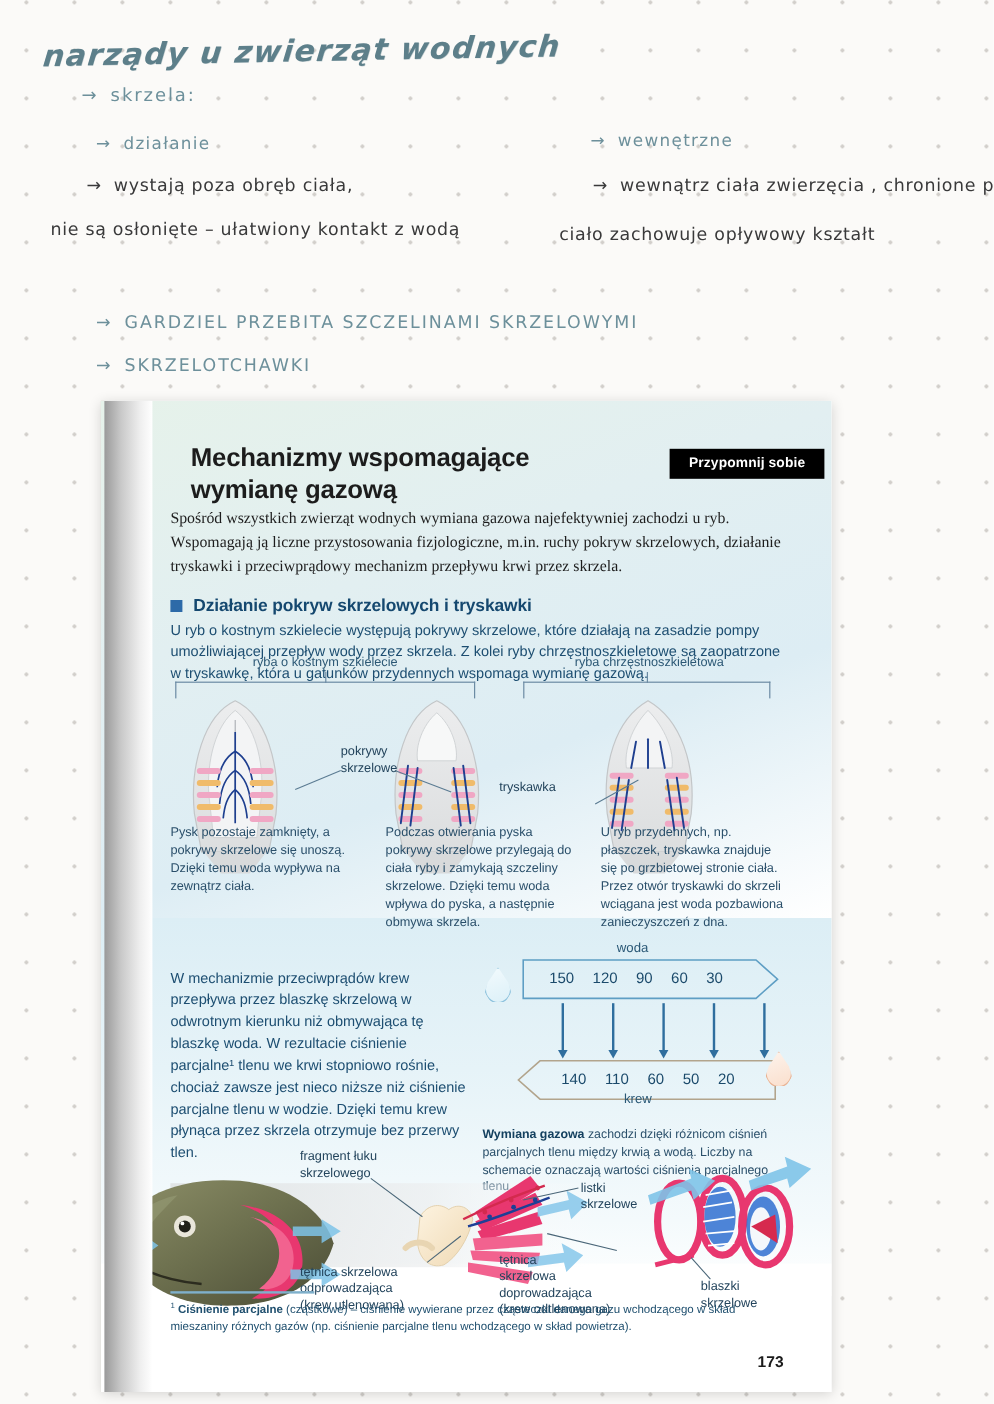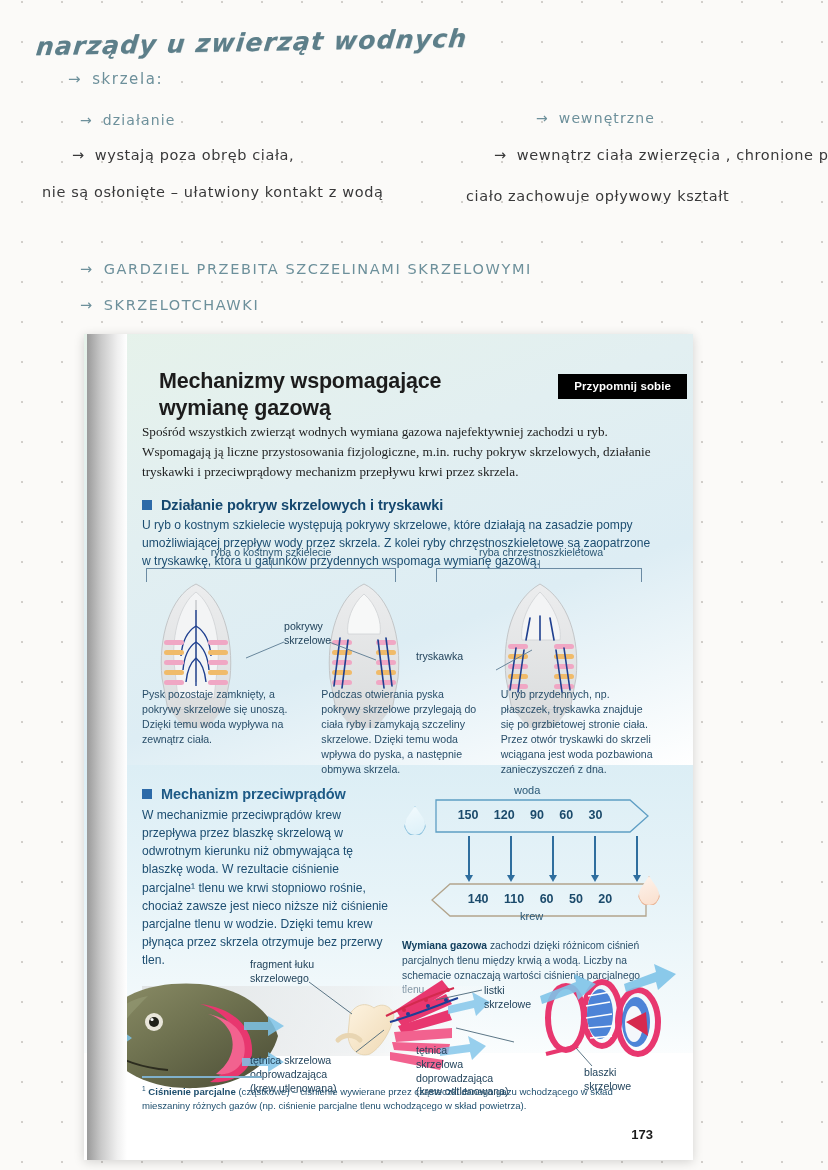--- a/index.html
+++ b/index.html
@@ -34,21 +34,21 @@
     font-family: "DejaVu Sans", sans-serif;
     color: #39393a;
     white-space: nowrap;
   }
   .hw.teal { color: #6d909b; }
   .hw.caps { letter-spacing: 1.6px; }
   .arrow { display: inline-block; margin-right: 10px; font-weight: 400; }
 
   .n-skrzela   { left: 68px;  top: 70px;  font-size: 15px; letter-spacing: 1.5px; }
   .n-zewn      { left: 80px;  top: 112px; font-size: 14px; letter-spacing: 1.1px; }
-  .n-wewn      { left: 492px; top: 110px; font-size: 14px; letter-spacing: 1.1px; margin-left: 44px; }
+  .n-wewn      { left: 492px; top: 110px; font-size: 14px; letter-spacing: 1.1px; }
   .n-l1        { left: 72px;  top: 147px; font-size: 14.5px; letter-spacing: 0.6px; }
   .n-l2        { left: 42px;  top: 184px; font-size: 14.5px; letter-spacing: 0.6px; }
   .n-r1        { left: 494px; top: 147px; font-size: 14.5px; letter-spacing: 0.6px; }
   .n-r2        { left: 466px; top: 188px; font-size: 14.5px; letter-spacing: 0.6px; }
   .n-gardziel  { left: 80px;  top: 261px; font-size: 14.5px; }
   .n-skrzelo   { left: 80px;  top: 297px; font-size: 14.5px; }
 
   
   .book-page {
     position: absolute;
@@ -129,21 +129,21 @@
   .cols3 > div { flex: 1; font-size: 10.6px; line-height: 1.42; color: #2a4f6a; }
 
   
   .cc { position: absolute; left: 318px; top: 450px; width: 262px; height: 150px; }
   .cc-title { position: absolute; left: 112px; top: 0px; font-size: 11px; color: #2a5876; }
   .cc-bottom-title { position: absolute; left: 118px; top: 126px; font-size: 11px; color: #2a5876; }
   .chan {
     position: absolute; height: 30px; display: flex; align-items: center;
     justify-content: space-around; padding: 0 26px 0 14px;
   }
-  .chan span { font-size: 12.5px; font-weight: 700; color: #1b4a6b; }
+  .chan span { font-size: 12.5px; font-weight: 400; color: #1b4a6b; }
   .cc-arrows { position: absolute; left: 66px; top: 52px; width: 174px; height: 46px; }
   .dn { position: absolute; width: 1.6px; background: #2f6e9e; top: 0; height: 40px; }
   .dn::after {
     content: ""; position: absolute; left: -3.2px; bottom: -6px;
     border-left: 4.4px solid transparent; border-right: 4.4px solid transparent;
     border-top: 7px solid #2f6e9e;
   }
   .drop {
     position: absolute; width: 22px; height: 30px;
     border-radius: 50% 50% 50% 50% / 62% 62% 38% 38%;
@@ -347,24 +347,20 @@
 skrzelowe</div>
       <div class="callout" style="left:332px; top:104px; width:86px;">tryskawka</div>
     </div>
 
     <div class="cols3">
       <div>Pysk pozostaje zamknięty, a pokrywy skrzelowe się unoszą. Dzięki temu woda wypływa na zewnątrz ciała.</div>
       <div>Podczas otwierania pyska pokrywy skrzelowe przylegają do ciała ryby i zamykają szczeliny skrzelowe. Dzięki temu woda wpływa do pyska, a następnie obmywa skrzela.</div>
       <div>U ryb przydennych, np. płaszczek, tryskawka znajduje się  po grzbietowej stronie ciała. Przez otwór tryskawki do skrzeli wciągana jest woda pozbawiona zanieczyszczeń z dna.</div>
     </div>
 
-    <div class="h2row h2blue" style="top:452px;">
-      <span class="sq"></span>
-      <span class="h2">Mechanizm przeciwprądów</span>
-    </div>
     <div class="body-blue" style="top:472px; width:250px;">W mechanizmie przeciwprądów krew przepływa przez blaszkę skrzelową w odwrotnym kierunku niż obmywająca tę blaszkę woda. W rezultacie ciśnienie parcjalne¹ tlenu we krwi stopniowo rośnie, chociaż zawsze jest nieco niższe niż ciśnienie parcjalne tlenu w wodzie. Dzięki temu krew płynąca przez skrzela otrzymuje bez przerwy tlen.</div>
 
     <div class="cc">
       <div class="cc-title">woda</div>
       <div class="drop blue" style="left:2px; top:22px;"></div>
 
       <svg width="262" height="120" style="position:absolute;left:0;top:14px;">
         <path d="M34,2 L228,2 L246,18 L228,34 L34,34 Z" fill="none" stroke="#5e9ec4" stroke-width="1.3"></path>
         <path d="M244,86 L48,86 L30,102 L48,118 L244,118 Z" fill="none" stroke="#b2a48c" stroke-width="1.3"></path>
       </svg>

